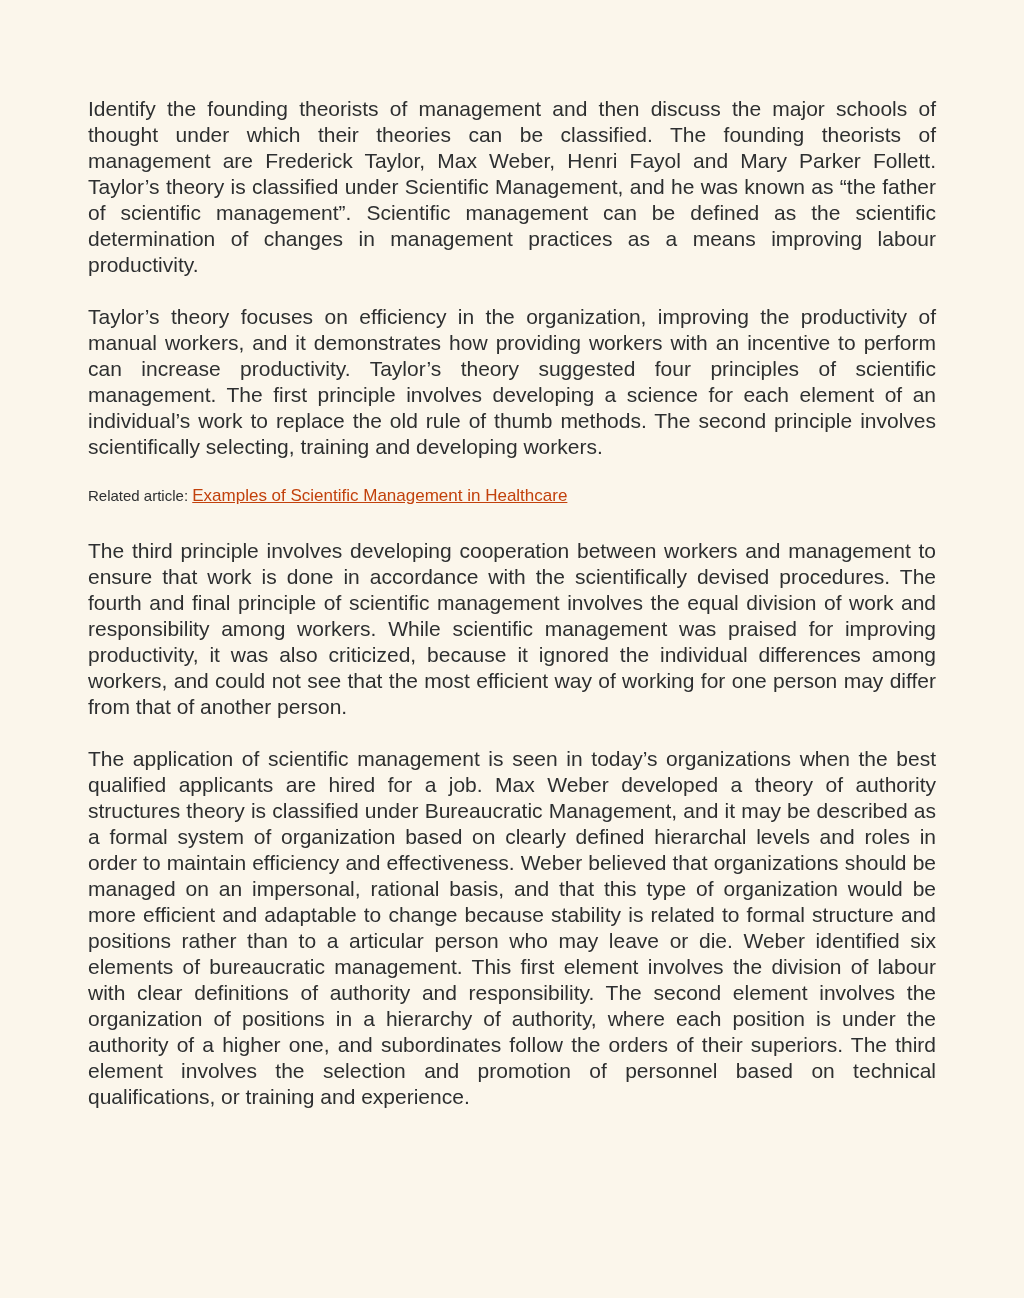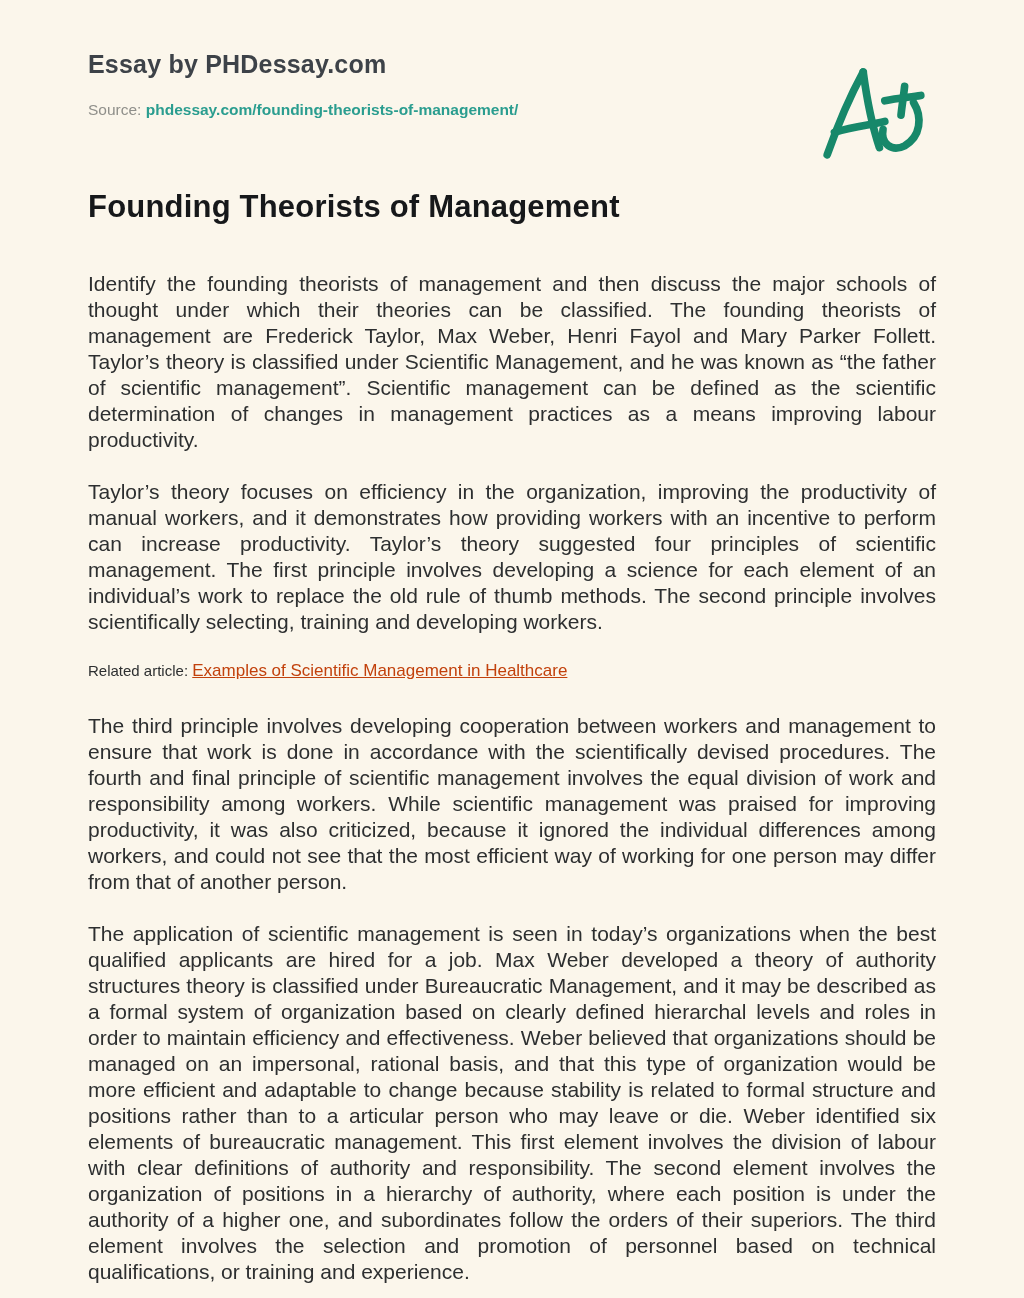--- a/index.html
+++ b/index.html
@@ -70,47 +70,21 @@
     color: #c2410c;
     text-decoration: underline;
     cursor: pointer;
   }
 </style>
 </head>
 <body>
 
 <div class="page">
 
-  <div class="header">
-    <div class="byline">Essay by PHDessay.com</div>
-    <div class="source-line">
-      <span class="source-label">Source:</span>
-      <span> </span>
-      <a class="source-link">phdessay.com/founding-theorists-of-management/</a>
-    </div>
 
-    <svg class="logo" viewBox="0 0 120 120" fill="none" xmlns="http://www.w3.org/2000/svg">
-      <g stroke="#17886a" stroke-width="8.5" stroke-linecap="round" fill="none">
-
-        <path d="M8 112 C 20 78, 36 42, 48 20"></path>
-
-        <path d="M48 20 C 52 50, 58 80, 66 104"></path>
-
-        <path d="M16 87 C 40 80, 56 79, 72 75"></path>
-
-        <path d="M94 36 C 93 46, 91 58, 90 68"></path>
-
-        <path d="M72 52 C 86 49, 100 48, 112 46"></path>
-
-        <path d="M104 54 C 114 70, 112 92, 94 102 C 80 109, 67 100, 70 84"></path>
-      </g>
-    </svg>
-  </div>
-
-  <h1 class="title">Founding Theorists of Management</h1>
 
   <div class="body-copy">
     <p>Identify the founding theorists of management and then discuss the major schools of thought under which their theories can be classified. The founding theorists of management are Frederick Taylor, Max Weber, Henri Fayol and Mary Parker Follett. Taylor’s theory is classified under Scientific Management, and he was known as “the father of scientific management”. Scientific management can be defined as the scientific determination of changes in management practices as a means improving labour productivity.</p>
     <p>Taylor’s theory focuses on efficiency in the organization, improving the productivity of manual workers, and it demonstrates how providing workers with an incentive to perform can increase productivity. Taylor’s theory suggested four principles of scientific management. The first principle involves developing a science for each element of an individual’s work to replace the old rule of thumb methods. The second principle involves scientifically selecting, training and developing workers.</p>
 
     <div class="related">
       <span class="related-label">Related article:</span>
       <span> </span>
       <a class="related-link">Examples of Scientific Management in Healthcare</a>
     </div>

